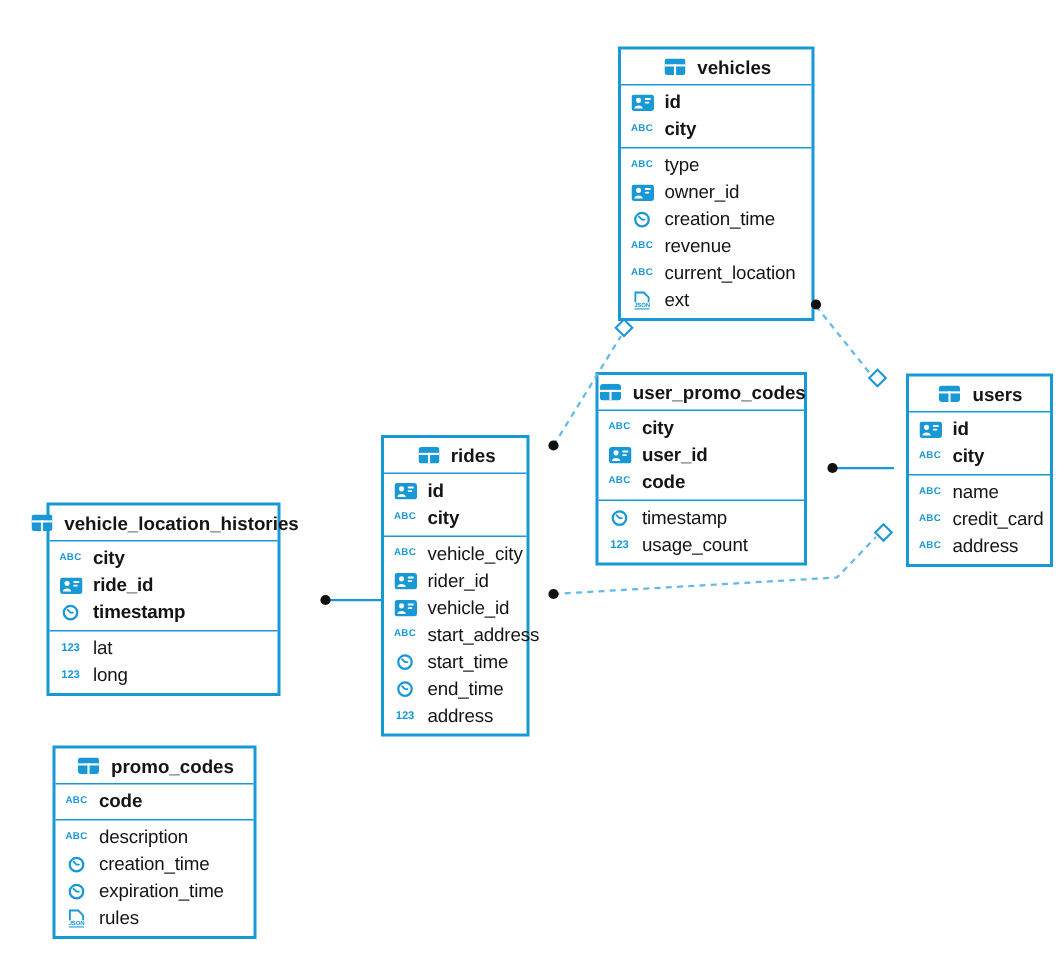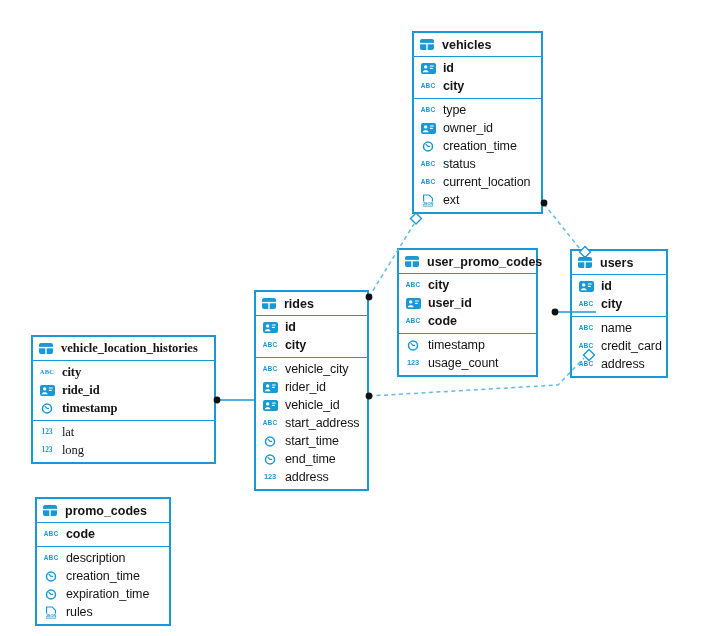--- a/index.html
+++ b/index.html
@@ -12,21 +12,21 @@
   body{
     width:705px;height:636px;position:relative;background:#ffffff;
     font-family:"Liberation Sans",sans-serif;color:var(--ink);overflow:hidden;
   }
   #canvas{position:absolute;inset:0;}
   .tbl{
     position:absolute;box-sizing:border-box;background:#fff;
     border:2px solid var(--accent);z-index:2;
   }
   .tbl-header{
-    height:23px;display:flex;align-items:center;justify-content:flex-start;gap:6px;
+    height:23px;display:flex;align-items:center;justify-content:center;gap:6px;
     border-bottom:1.5px solid var(--accent);
     font-size:12.5px;font-weight:bold;white-space:nowrap;padding:0 4px;
   }
   .sec{padding:2px 0 3px 0;}
   .sec.pk{border-bottom:1.5px solid var(--accent);}
   .sec.pk .row{font-weight:bold;}
   .row{
     height:18px;display:flex;align-items:center;gap:6px;
     padding:0 5px;font-size:12.5px;white-space:nowrap;letter-spacing:-0.1px;
   }
@@ -120,21 +120,21 @@
               <path d="M6 6.4 L4 4.4 M6 6.4 L7.6 6.4" stroke="#1899d6" stroke-width="1.2" stroke-linecap="round"></path>
               <path d="M1.3 2.6 L2.8 1.3" stroke="#fff" stroke-width="1.6"></path>
             </svg>
           </span>
           <span>creation_time</span>
         </div>
         <div class="row">
           <span class="ticon">
             <span class="txt-ic">ABC</span>
           </span>
-          <span>status</span>
+          <span>revenue</span>
         </div>
         <div class="row">
           <span class="ticon">
             <span class="txt-ic">ABC</span>
           </span>
           <span>current_location</span>
         </div>
         <div class="row">
           <span class="ticon">
             <svg width="12" height="13" viewBox="0 0 12 13">
@@ -196,21 +196,21 @@
           <span>timestamp</span>
         </div>
         <div class="row">
           <span class="ticon">
             <span class="num-ic">123</span>
           </span>
           <span>usage_count</span>
         </div>
       </div>
     </div>
-  <div class="tbl" style="left:570px;top:249px;width:98px;">
+  <div class="tbl" style="left:604px;top:249px;width:98px;">
       <div class="tbl-header">
         <span class="ticon">
           <svg width="14" height="11" viewBox="0 0 14 11">
             <rect width="14" height="11" rx="2" fill="#1899d6"></rect>
             <rect x="0" y="3.9" width="14" height="1.4" fill="#fff"></rect>
             <rect x="6.3" y="3.9" width="1.4" height="7.1" fill="#fff"></rect>
           </svg>
         </span>
         <span>users</span>
       </div>
@@ -248,21 +248,21 @@
           <span>credit_card</span>
         </div>
         <div class="row">
           <span class="ticon">
             <span class="txt-ic">ABC</span>
           </span>
           <span>address</span>
         </div>
       </div>
     </div>
-  <div class="tbl" style="left:254px;top:290px;width:115px;">
+  <div class="tbl" style="left:254px;top:290px;width:99px;">
       <div class="tbl-header">
         <span class="ticon">
           <svg width="14" height="11" viewBox="0 0 14 11">
             <rect width="14" height="11" rx="2" fill="#1899d6"></rect>
             <rect x="0" y="3.9" width="14" height="1.4" fill="#fff"></rect>
             <rect x="6.3" y="3.9" width="1.4" height="7.1" fill="#fff"></rect>
           </svg>
         </span>
         <span>rides</span>
       </div>
@@ -344,21 +344,21 @@
           <span>end_time</span>
         </div>
         <div class="row">
           <span class="ticon">
             <span class="num-ic">123</span>
           </span>
           <span>address</span>
         </div>
       </div>
     </div>
-  <div class="tbl" style="left:31px;top:335px;width:185px;font-family:Liberation Serif, serif;">
+  <div class="tbl" style="left:31px;top:335px;width:156px;">
       <div class="tbl-header">
         <span class="ticon">
           <svg width="14" height="11" viewBox="0 0 14 11">
             <rect width="14" height="11" rx="2" fill="#1899d6"></rect>
             <rect x="0" y="3.9" width="14" height="1.4" fill="#fff"></rect>
             <rect x="6.3" y="3.9" width="1.4" height="7.1" fill="#fff"></rect>
           </svg>
         </span>
         <span>vehicle_location_histories</span>
       </div>

